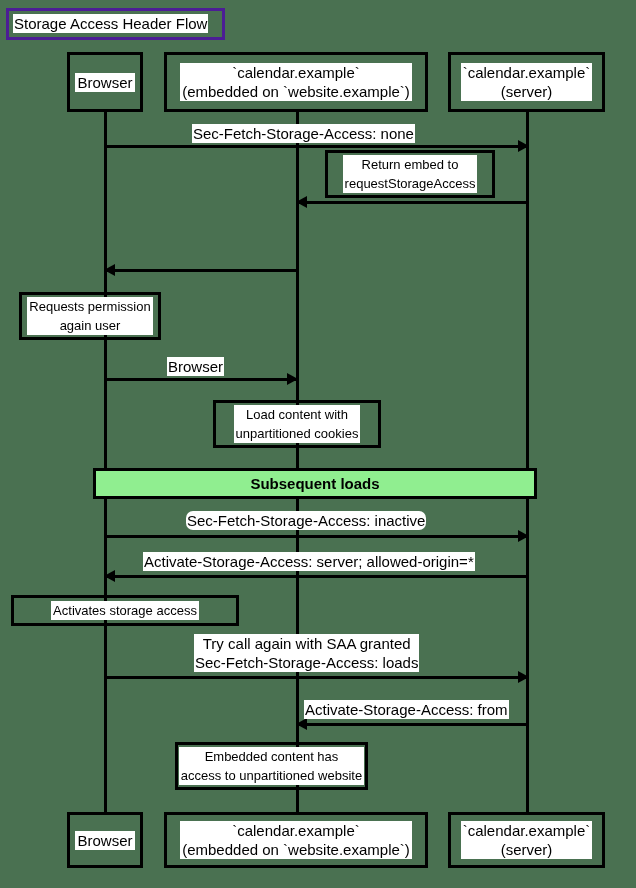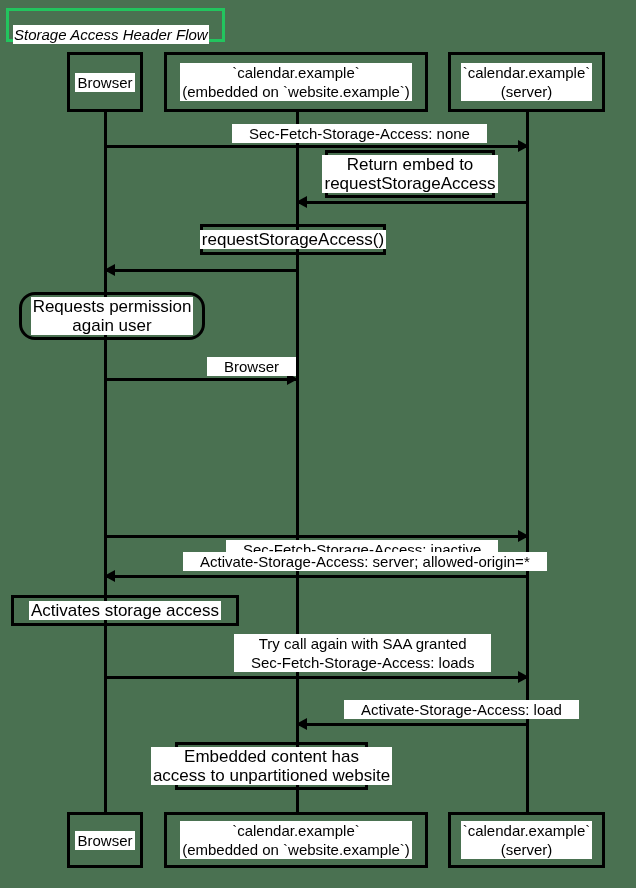--- a/index.html
+++ b/index.html
@@ -21,25 +21,24 @@
     width: 636px;
     height: 888px;
     background: #4a7151;
   }
 
   
   .diagram-title {
     position: absolute;
     left: 6px;
     top: 8px;
-    border: 3px solid #22c55e;
+    border: 3px solid #4c1d95;
     background: transparent;
-    padding: 14px 4px;
-    box-sizing: border-box;
-    font-style: italic;
+    padding: 3px 4px;
+    box-sizing: border-box;
   }
   .diagram-title .txt {
     display: inline-block;
     background: #fff;
     font-size: 15px;
     line-height: 19px;
     white-space: nowrap;
     padding: 0 1px;
   }
 
@@ -75,21 +74,21 @@
     border: 3px solid #000;
     background: transparent;
     box-sizing: border-box;
     display: flex;
     align-items: center;
     justify-content: center;
     z-index: 4;
   }
   .note .ntext {
     background: #fff;
-    font-size: 17px;
+    font-size: 13px;
     line-height: 19px;
     text-align: center;
     white-space: pre;
     padding: 0 2px;
   }
 
   
   .msg {
     position: absolute;
     height: 3px;
@@ -111,23 +110,22 @@
     left: -1px;
     border-right: 11px solid #000;
   }
   .msg-label {
     position: absolute;
     background: #fff;
     font-size: 15px;
     line-height: 19px;
     white-space: pre;
     text-align: center;
-    padding: 0 17px;
+    padding: 0 1px;
     z-index: 3;
-    margin-left: 40px;
   }
 
   
   .banner {
     position: absolute;
     border: 3px solid #000;
     box-sizing: border-box;
     display: flex;
     align-items: center;
     justify-content: center;
@@ -170,61 +168,64 @@
   </div>
   <div class="msg-label" style="left:192px; top:124px;">Sec-Fetch-Storage-Access: none</div>
 
   <div class="note" style="left:325px; top:150px; width:170px; height:48px;">
     <span class="ntext"><span>Return embed to</span><br><span>requestStorageAccess</span></span>
   </div>
   <div class="msg left" style="left:297px; top:201px; width:231px;">
     <span class="head"></span>
   </div>
 
-  <div class="note" style="left:200px; top:224px; width:186px; height:31px;">
-    <span class="ntext">requestStorageAccess()</span>
-  </div>
   <div class="msg left" style="left:105px; top:269px; width:192px;">
     <span class="head"></span>
   </div>
 
-  <div class="note" style="left:19px; top:292px; width:186px; height:48px;border-radius:16px;">
+  <div class="note" style="left:19px; top:292px; width:142px; height:48px;">
     <span class="ntext"><span>Requests permission</span><br><span>again user</span></span>
   </div>
 
   <div class="msg right" style="left:105px; top:378px; width:192px;">
     <span class="head"></span>
   </div>
   <div class="msg-label" style="left:167px; top:357px;">Browser</div>
 
-
+  <div class="note" style="left:213px; top:400px; width:168px; height:48px;">
+    <span class="ntext"><span>Load content with</span><br><span>unpartitioned cookies</span></span>
+  </div>
+
+  <div class="banner" style="left:93px; top:468px; width:444px; height:31px; background:#90ee90;">
+    <span class="btext">Subsequent loads</span>
+  </div>
 
   <div class="msg right" style="left:105px; top:535px; width:423px;">
     <span class="head"></span>
   </div>
-  <div class="msg-label" style="left:186px; top:540px;">Sec-Fetch-Storage-Access: inactive</div>
+  <div class="msg-label" style="left:186px; top:511px;border-radius:7px;">Sec-Fetch-Storage-Access: inactive</div>
 
   <div class="msg left" style="left:105px; top:575px; width:423px;">
     <span class="head"></span>
   </div>
   <div class="msg-label" style="left:143px; top:552px;">Activate-Storage-Access: server; allowed-origin=*</div>
 
   <div class="note" style="left:11px; top:595px; width:228px; height:31px;">
     <span class="ntext">Activates storage access</span>
   </div>
 
   <div class="msg right" style="left:105px; top:676px; width:423px;">
     <span class="head"></span>
   </div>
   <div class="msg-label" style="left:194px; top:634px;"><span>Try call again with SAA granted</span><br><span>Sec-Fetch-Storage-Access: loads</span></div>
 
   <div class="msg left" style="left:297px; top:723px; width:231px;">
     <span class="head"></span>
   </div>
-  <div class="msg-label" style="left:304px; top:700px;">Activate-Storage-Access: load</div>
+  <div class="msg-label" style="left:304px; top:700px;">Activate-Storage-Access: from</div>
 
   <div class="note" style="left:175px; top:742px; width:193px; height:48px;">
     <span class="ntext"><span>Embedded content has</span><br><span>access to unpartitioned website</span></span>
   </div>
 
   <div class="participant" style="left:67px; top:812px; width:76px; height:56px;">
     <span class="plabel">Browser</span>
   </div>
 
   <div class="participant" style="left:164px; top:812px; width:264px; height:56px;">

